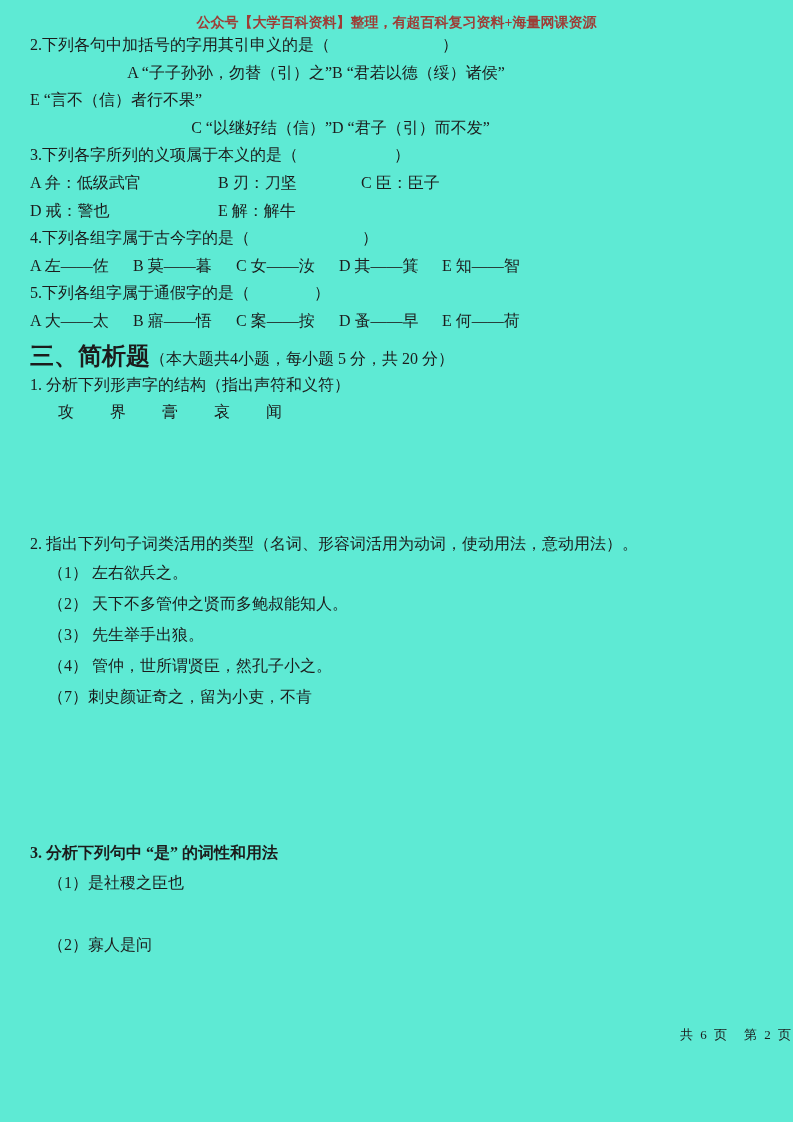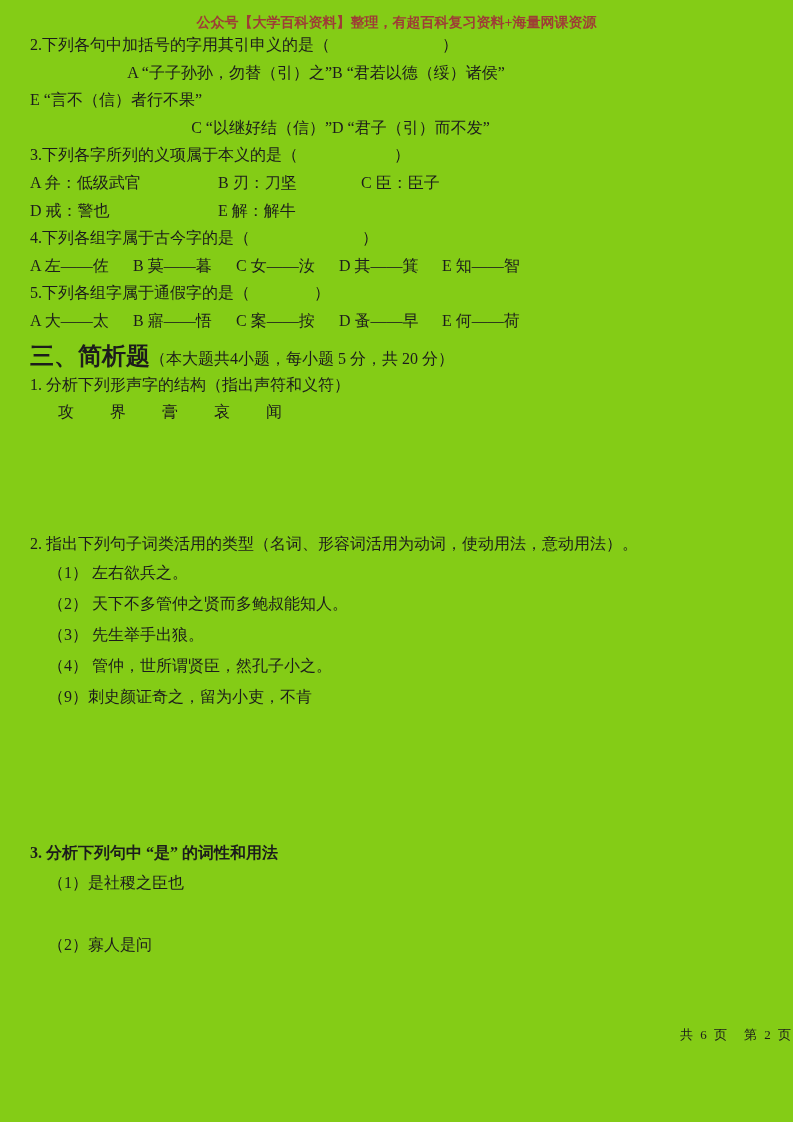--- a/index.html
+++ b/index.html
@@ -1,20 +1,20 @@
 <!DOCTYPE html>
 <html><head>
 <meta charset="utf-8">
 <style>
   html,body{margin:0;padding:0;background:#888;}
   .page{
     position:relative;
     width:793px;height:1122px;
     margin:0 auto;
-    background:#84cc16;
+    background:#5eead4;
     overflow:hidden;
     font-family:"Liberation Serif","DejaVu Serif",serif;
     color:#1c1c1c;
     font-size:16px;
   }
   .header-notice{
     margin-top:14px;
     text-align:center;
     font-size:14px;
     line-height:17px;
@@ -113,21 +113,21 @@
     <div class="line">1. 分析下列形声字的结构（指出声符和义符）</div>
     <div class="chars-row">
       <span class="hz">攻</span><span class="hz">界</span><span class="hz">膏</span><span class="hz">哀</span><span class="hz">闻</span>
     </div>
 
     <div class="line item2">2. 指出下列句子词类活用的类型（名词、形容词活用为动词，使动用法，意动用法）。</div>
     <div class="sub">（1） 左右欲兵之。</div>
     <div class="sub">（2） 天下不多管仲之贤而多鲍叔能知人。</div>
     <div class="sub">（3） 先生举手出狼。</div>
     <div class="sub">（4） 管仲，世所谓贤臣，然孔子小之。</div>
-    <div class="sub">（9）刺史颜证奇之，留为小吏，不肯</div>
+    <div class="sub">（7）刺史颜证奇之，留为小吏，不肯</div>
 
     <div class="line item3">3. 分析下列句中 “是” 的词性和用法</div>
     <div class="sub">（1）是社稷之臣也</div>
     <div class="sub sub-gap">（2）寡人是问</div>
 
   </div>
 
   <div class="footer">共 6 页　第 2 页</div>
 
 </div>

